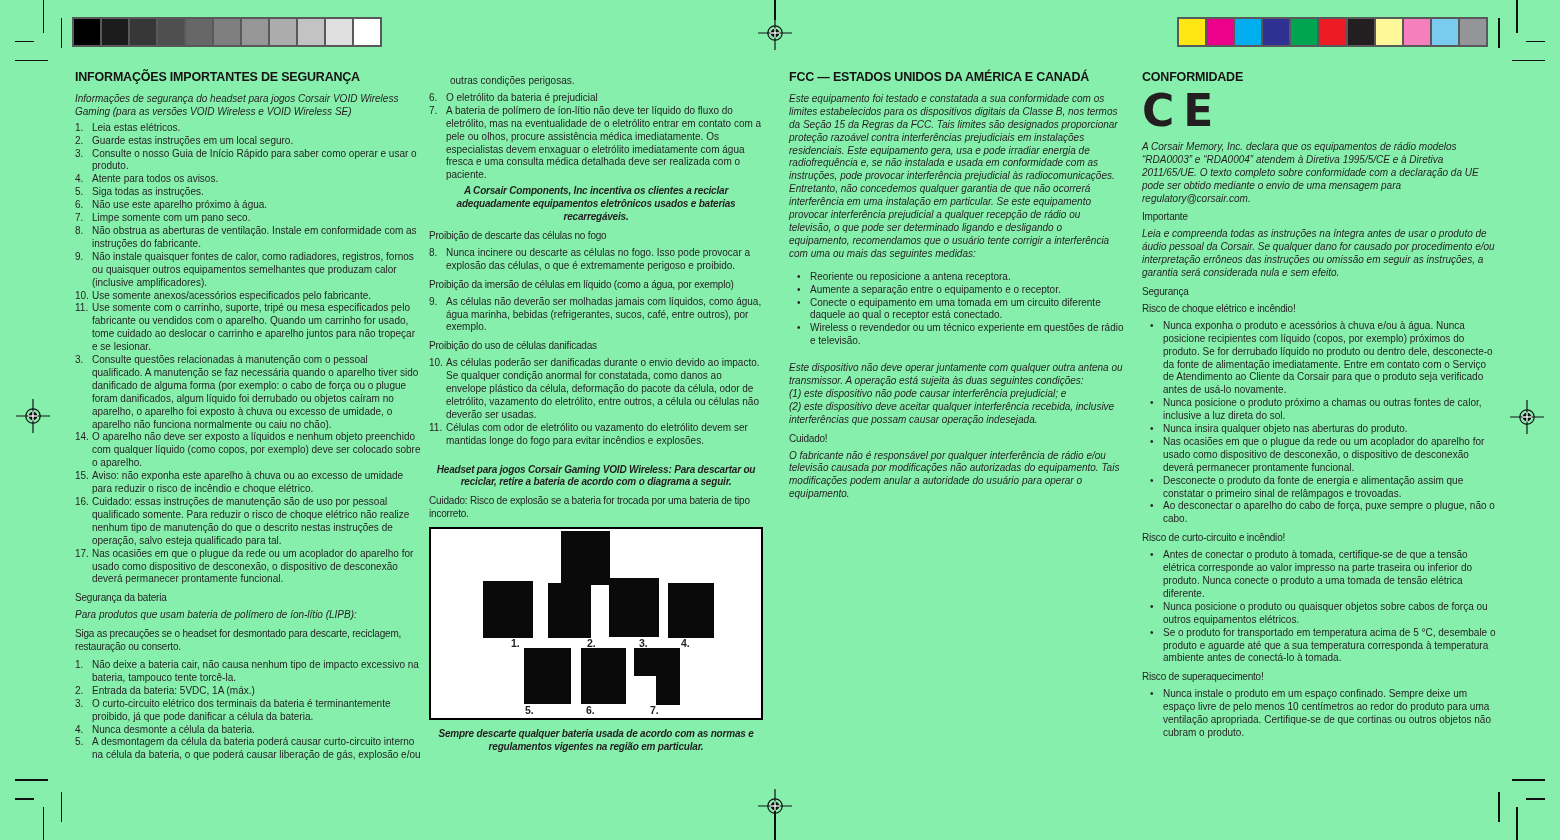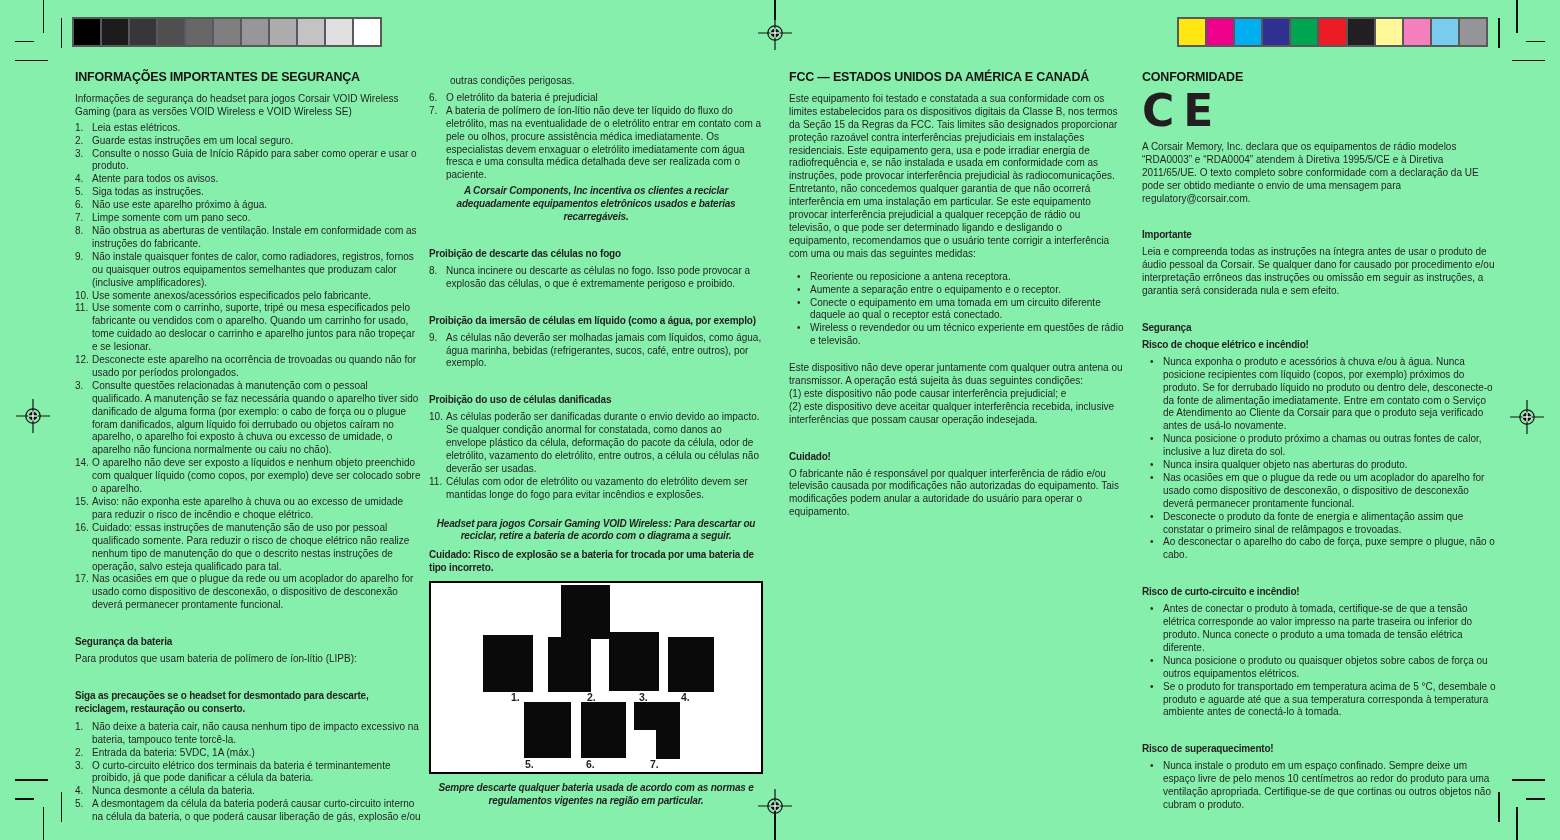--- a/index.html
+++ b/index.html
@@ -17,22 +17,22 @@
   .regmark{position:absolute;width:36px;height:36px;}
   
   .column{position:absolute;top:71px;font-size:10px;line-height:12.9px;}
   #col1{left:75px;width:346px;}
   #col2{left:429px;width:334px;}
   #col3{left:789px;width:336px;}
   #col4{left:1142px;width:354px;}
   .col-heading{font-size:12.5px;font-weight:bold;letter-spacing:-0.2px;margin:0 0 9px 0;
                white-space:nowrap;color:#171314;}
   .blk{margin:0 0 5px 0;}
-  .p{white-space:pre-line;}
-  .bold{font-weight:bold;letter-spacing:-0.2px;margin:24px 0 4px 0;}
+  .p{white-space:pre-line;font-style:italic;}
+  .bold{font-weight:normal;letter-spacing:-0.2px;margin:6px 0 4px 0;}
   .boldital{font-weight:bold;font-style:italic;letter-spacing:-0.2px;margin:4px 0 4px 0;text-align:center;}
   .cont{margin:4px;padding-left:17px;}
   .num-list{margin:0 0 2px 0;}
   .li{display:flex;}
   .li-num{flex:0 0 17px;}
   .li-txt{flex:1 1 auto;}
   .ul{padding-left:8px;}
   .ul .li-num{flex:0 0 13px;}
   
   .ce-mark{font-family:"DejaVu Sans",sans-serif;font-weight:bold;font-size:44px;
@@ -173,24 +173,20 @@
         </div>
         <div class="li">
           <span class="li-num">10.</span>
           <span class="li-txt">Use somente anexos/acessórios especificados pelo fabricante.</span>
         </div>
         <div class="li">
           <span class="li-num">11.</span>
           <span class="li-txt">Use somente com o carrinho, suporte, tripé ou mesa especificados pelo fabricante ou vendidos com o aparelho. Quando um carrinho for usado, tome cuidado ao deslocar o carrinho e aparelho juntos para não tropeçar e se lesionar.</span>
         </div>
         <div class="li">
-          <span class="li-num">12.</span>
-          <span class="li-txt">Desconecte este aparelho na ocorrência de trovoadas ou quando não for usado por períodos prolongados.</span>
-        </div>
-        <div class="li">
           <span class="li-num">3.</span>
           <span class="li-txt">Consulte questões relacionadas à manutenção com o pessoal qualificado. A manutenção se faz necessária quando o aparelho tiver sido danificado de alguma forma (por exemplo: o cabo de força ou o plugue foram danificados, algum líquido foi derrubado ou objetos caíram no aparelho, o aparelho foi exposto à chuva ou excesso de umidade, o aparelho não funciona normalmente ou caiu no chão).</span>
         </div>
         <div class="li">
           <span class="li-num">14.</span>
           <span class="li-txt">O aparelho não deve ser exposto a líquidos e nenhum objeto preenchido com qualquer líquido (como copos, por exemplo) deve ser colocado sobre o aparelho.</span>
         </div>
         <div class="li">
           <span class="li-num">15.</span>
           <span class="li-txt">Aviso: não exponha este aparelho à chuva ou ao excesso de umidade para reduzir o risco de incêndio e choque elétrico.</span>

